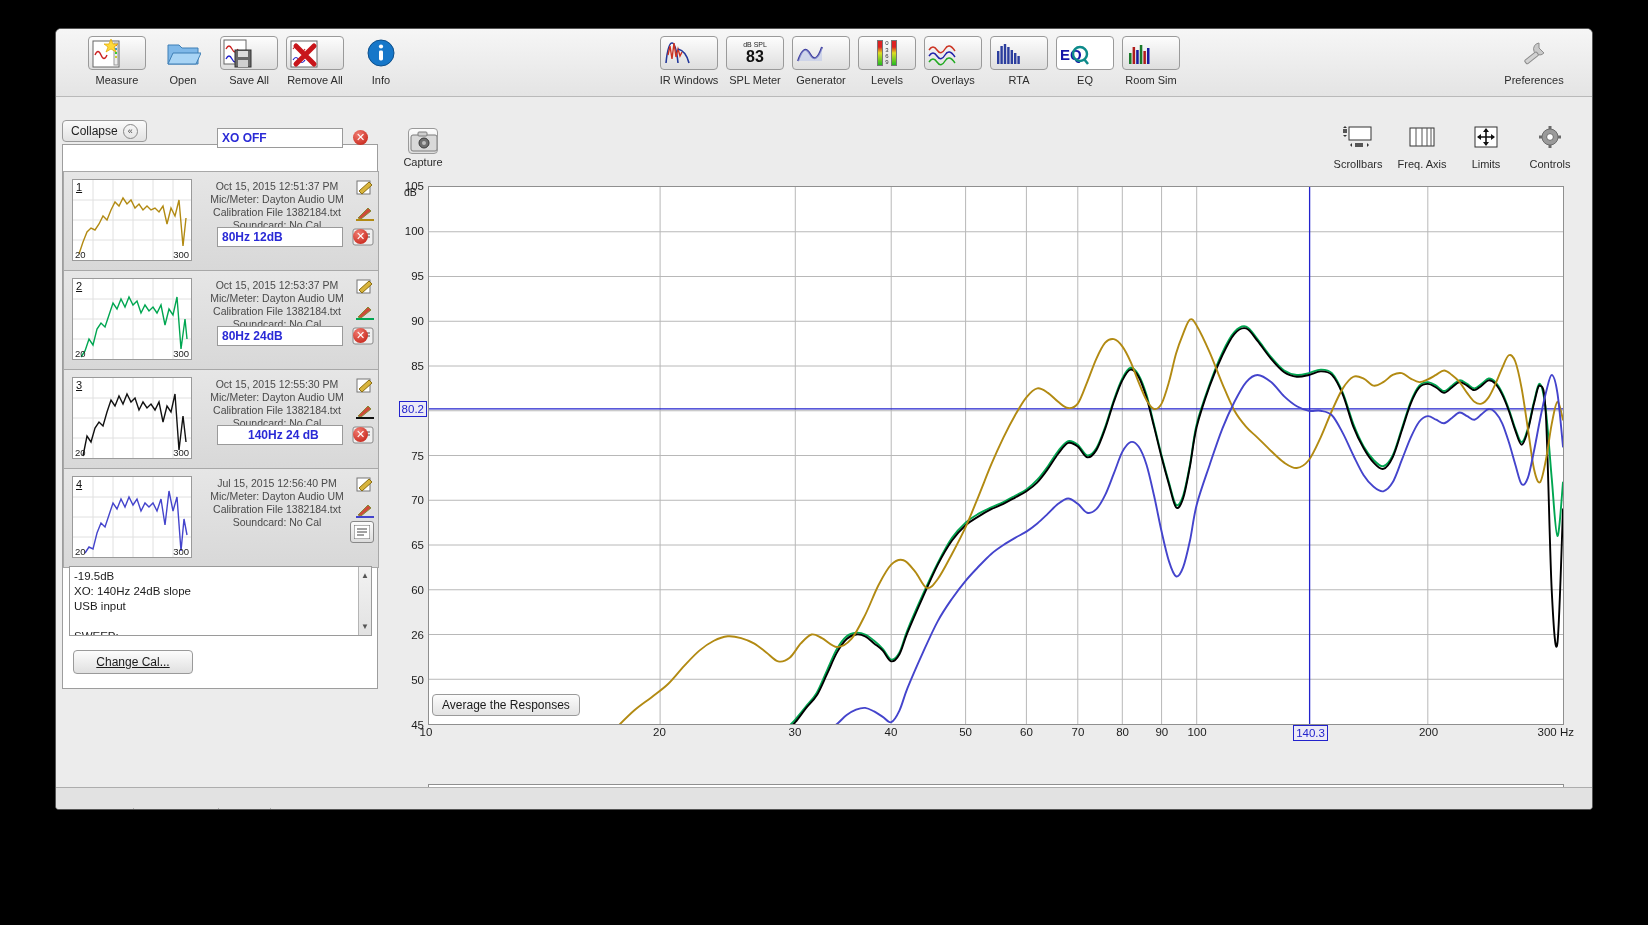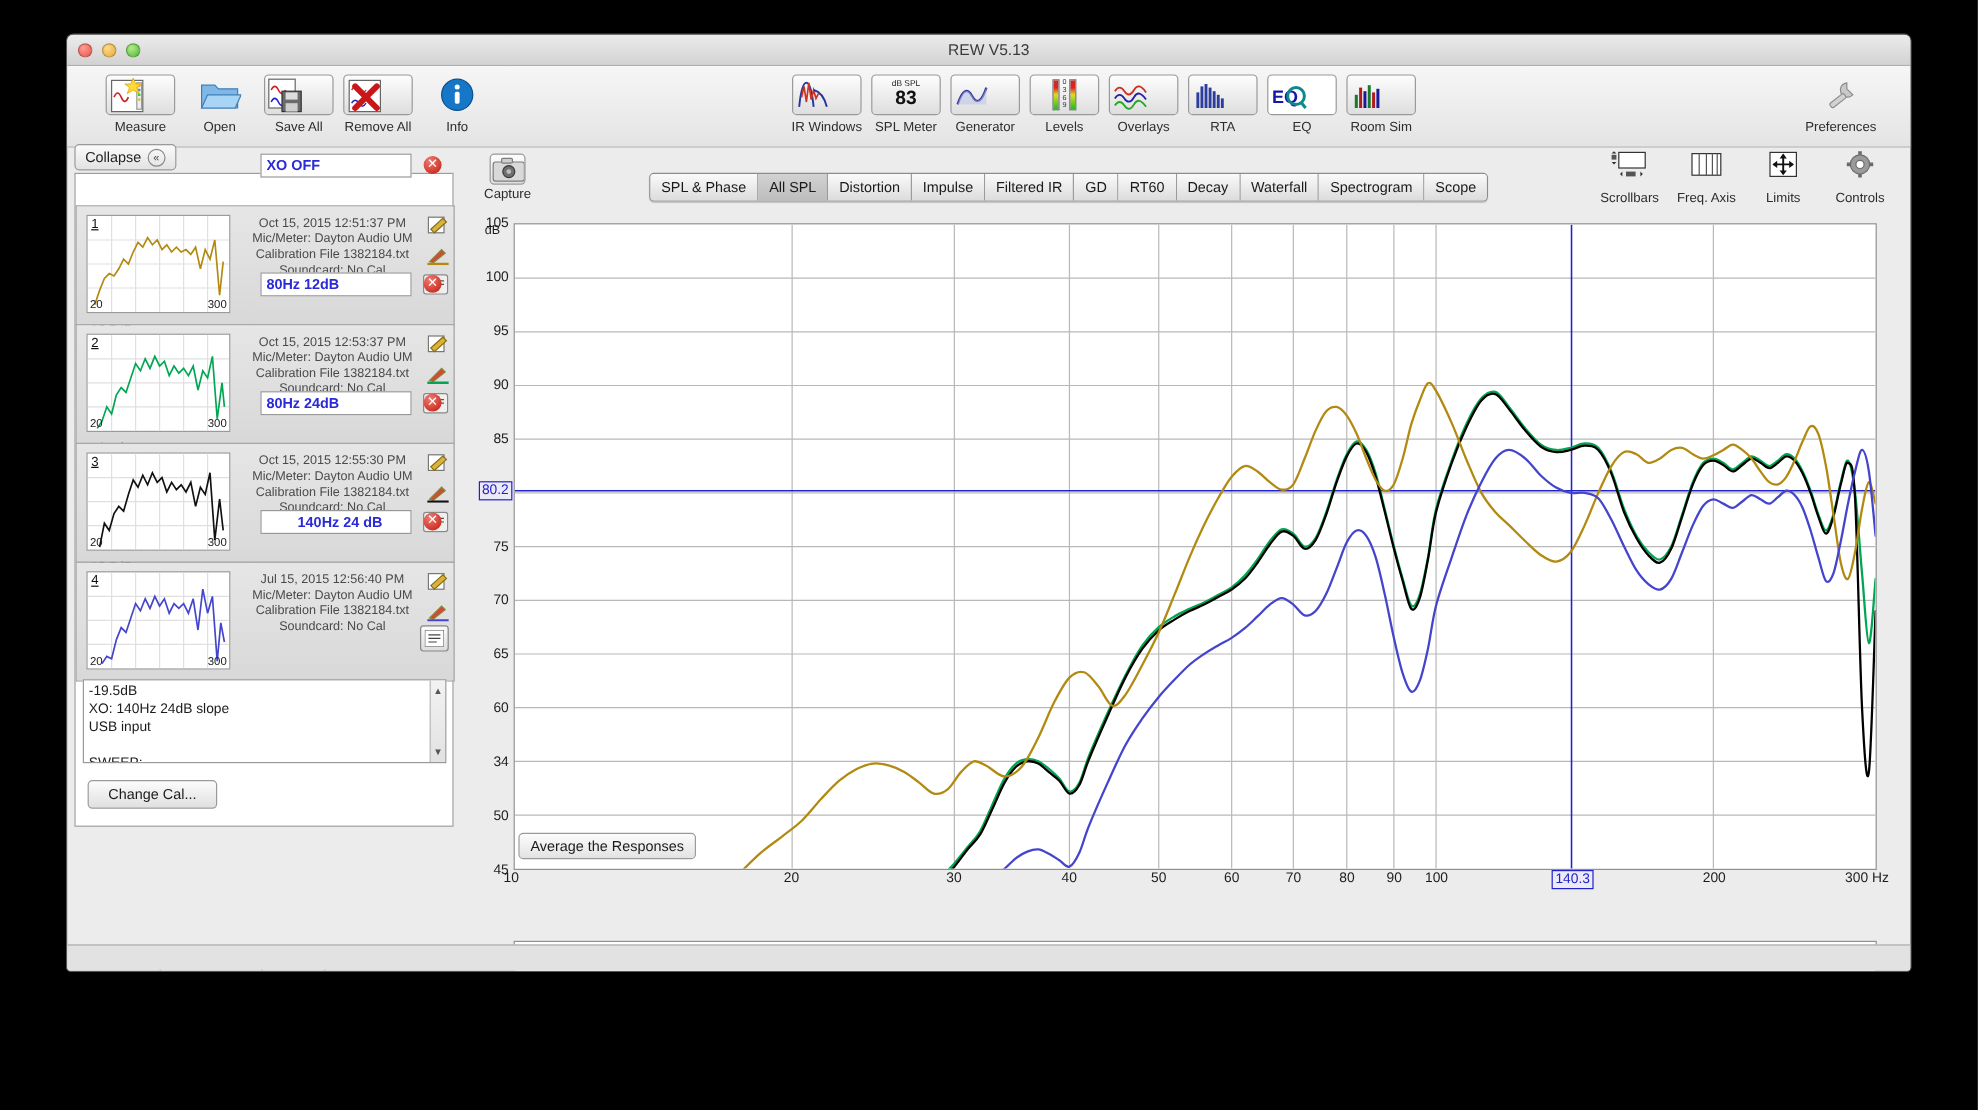--- a/index.html
+++ b/index.html
@@ -114,24 +114,24 @@
   .notes {
     position: absolute; left: 6px; bottom: 52px; width: 303px; height: 70px;
     background: #fff; border: 1px solid #9a9a9a;
     font-size: 11.5px; color: #1c1c1c; padding: 2px 4px; line-height: 15px;
     overflow: hidden;
   }
   .vscroll { position: absolute; right: 0; top: 0; width: 13px; height: 100%;
              background: linear-gradient(#f2f2f2,#e2e2e2); border-left: 1px solid #b5b5b5; }
   .vscroll .arr { font-size: 8px; text-align: center; color: #555; }
   .change-cal {
-    position: absolute; left: 10px; bottom: 14px; width: 108px; height: 24px;
+    position: absolute; left: 10px; bottom: 14px; width: 120px; height: 24px;
     background: linear-gradient(#fcfcfc,#e0e0e0); border: 1px solid #9a9a9a;
     border-radius: 4px; font-size: 12px; color: #1a1a1a;
-    display: flex; align-items: center; justify-content: center; cursor: default;
+    display: flex; align-items: center; justify-content: center; cursor: default; text-decoration: underline;
   }
 
   
   .graphpanel { position: absolute; left: 330px; right: 6px; top: 0; bottom: 0; }
   .capture { position: absolute; left: 6px; top: 4px; width: 62px;
              display:flex; flex-direction:column; align-items:center; }
   .capture .lb { font-size: 11px; color: #2c2c2c; margin-top: 2px; }
 
   .tabbar { position: absolute; left: 155px; top: 20px; display: flex;
             border: 1px solid #8d8d8d; border-radius: 4px; overflow: hidden;
@@ -188,28 +188,20 @@
   }
   .statusbar .cell { border-right: 1px solid #adadad; padding: 0 8px;
                      font-size: 11.5px; line-height: 22px; color: #1a1a1a; margin-top: 20px; }
   .statusbar .cell:last-child { flex: 1; border-right: none; }
 </style>
 </head>
 <body>
 
 <div class="window">
 
-  <div class="titlebar">
-    <div class="traffic">
-      <div class="dot red"></div>
-      <div class="dot yellow"></div>
-      <div class="dot green"></div>
-    </div>
-    <div class="title">REW V5.13</div>
-  </div>
 
   <div class="toolbar">
 
     <div class="tbgroup" style="left:28px;">
       <div class="tbitem">
         <div class="ic">
           <div class="iconbox">
             <svg width="34" height="34" viewBox="0 0 34 34">
               <rect x="4" y="4" width="26" height="26" fill="#fff" stroke="#666"></rect>
               <rect x="25" y="6" width="4" height="22" fill="#eee" stroke="#999"></rect>
@@ -648,33 +640,20 @@
               <rect x="2" y="6" width="26" height="16" rx="2" fill="#d9d9d9" stroke="#7d7d7d"></rect>
               <rect x="9" y="3" width="9" height="4" rx="1" fill="#cfcfcf" stroke="#7d7d7d"></rect>
               <circle cx="15" cy="14" r="5" fill="#6f6f6f" stroke="#3a3a3a"></circle>
               <circle cx="15" cy="14" r="2" fill="#bcbcbc"></circle>
             </svg>
           </div>
         </div>
         <div class="lb">Capture</div>
       </div>
 
-      <div class="tabbar">
-        <div class="tab">SPL &amp; Phase</div>
-        <div class="tab active">All SPL</div>
-        <div class="tab">Distortion</div>
-        <div class="tab">Impulse</div>
-        <div class="tab">Filtered IR</div>
-        <div class="tab">GD</div>
-        <div class="tab">RT60</div>
-        <div class="tab">Decay</div>
-        <div class="tab">Waterfall</div>
-        <div class="tab">Spectrogram</div>
-        <div class="tab">Scope</div>
-      </div>
 
       <div class="ctrlgroup">
         <div class="ctrlitem">
           <div>
             <svg width="34" height="28" viewBox="0 0 34 28">
               <rect x="8" y="3" width="22" height="13" fill="#fff" stroke="#333"></rect>
               <rect x="2" y="5" width="4" height="4" fill="#555"></rect>
               <polygon points="4,2 6,4 2,4" fill="#333"></polygon>
                 <polygon points="4,13 6,11 2,11" fill="#333"></polygon>
               <rect x="14" y="19" width="8" height="4" fill="#555"></rect>
@@ -737,21 +716,21 @@
           <div class="ylabel-unit">dB</div>
         <div class="ytick" style="top: 0px;">105</div>
             <div class="ytick" style="top: 44.9167px;">100</div>
             <div class="ytick" style="top: 89.8333px;">95</div>
             <div class="ytick" style="top: 134.75px;">90</div>
             <div class="ytick" style="top: 179.667px;">85</div>
             <div class="ytick" style="top: 269.5px;">75</div>
             <div class="ytick" style="top: 314.417px;">70</div>
             <div class="ytick" style="top: 359.333px;">65</div>
             <div class="ytick" style="top: 404.25px;">60</div>
-            <div class="ytick" style="top: 449.167px;">34</div>
+            <div class="ytick" style="top: 449.167px;">26</div>
             <div class="ytick" style="top: 494.083px;">50</div>
             <div class="ytick" style="top: 539px;">45</div>
             <div class="marker-box" style="right: 1px; top: 214.787px;">80.2</div>
           </div>
 
         <div class="plot-bg">
           <svg id="plot-svg" width="100%" height="100%" viewBox="0 0 1060 525" preserveAspectRatio="none">
               <line x1="0" y1="43.75" x2="1060" y2="43.75" stroke="#b8b8b8" stroke-width="1" vector-effect="non-scaling-stroke"></line>
               <line x1="0" y1="87.5" x2="1060" y2="87.5" stroke="#b8b8b8" stroke-width="1" vector-effect="non-scaling-stroke"></line>
               <line x1="0" y1="131.25" x2="1060" y2="131.25" stroke="#b8b8b8" stroke-width="1" vector-effect="non-scaling-stroke"></line>

